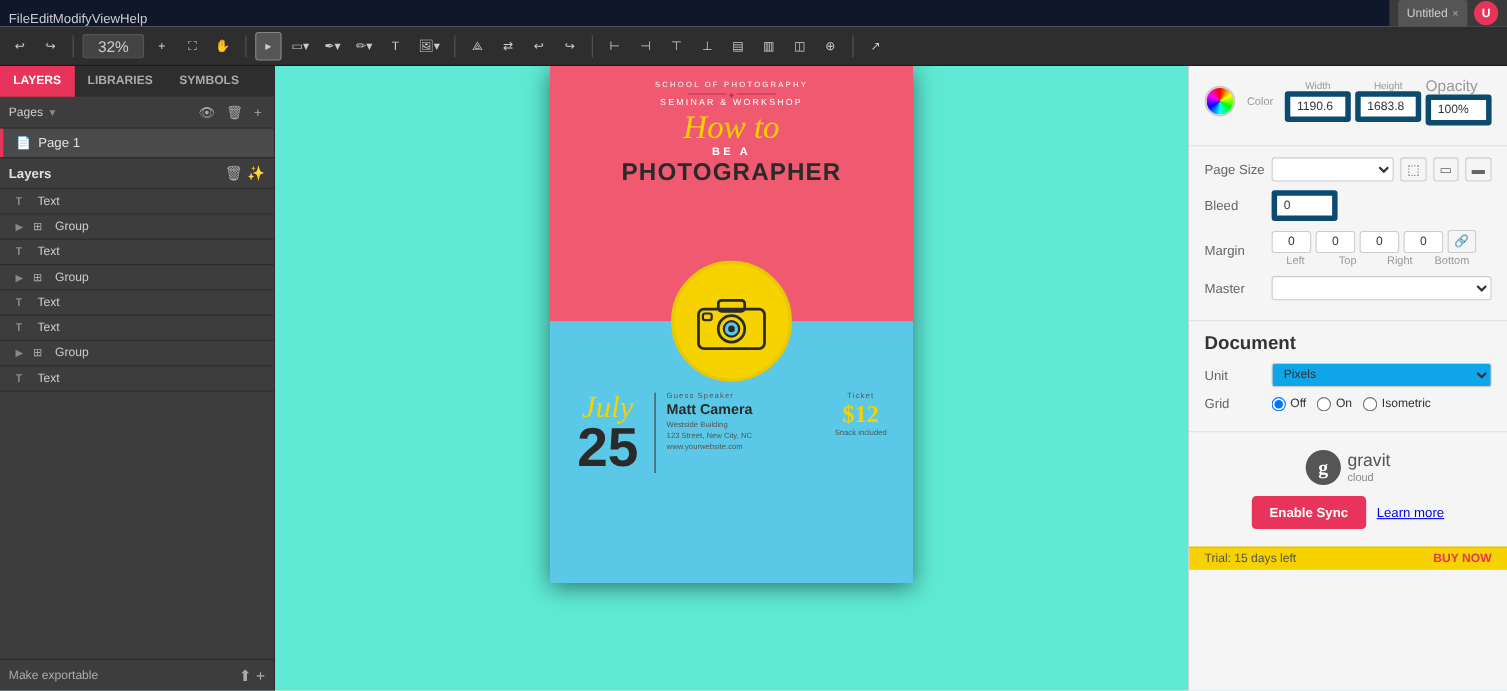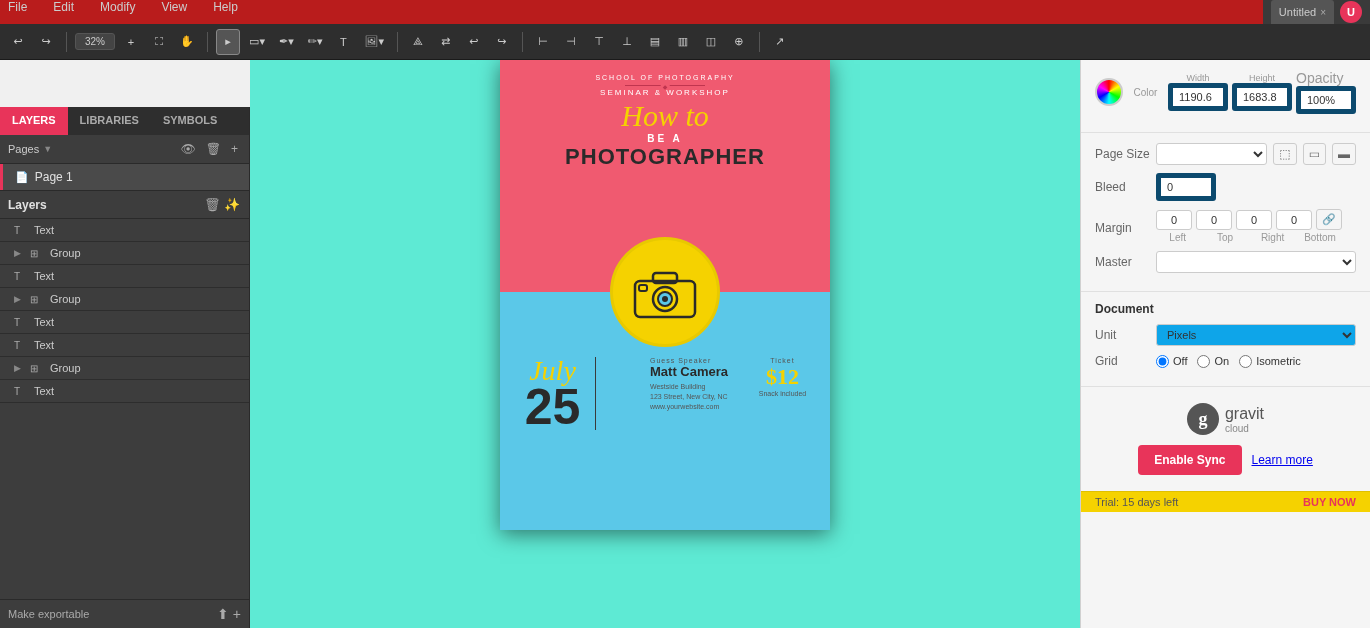--- a/index.html
+++ b/index.html
@@ -1,33 +1,33 @@
 <!DOCTYPE html>
 <html><head>
   <meta charset="utf-8">
   <style>
     * { box-sizing: border-box; margin: 0; padding: 0; }
     body { font-family: 'Segoe UI', Arial, sans-serif; font-size: 12px; background: #f0f0f0; overflow: hidden; width: 1370px; height: 628px; display: flex; flex-direction: column; }
 
     
-    #menubar { background: #b91c1c; color: #ccc; display: flex; align-items: flex-start; height: 24px; padding: 0 8px; gap: 26px; font-size: 12px; }
+    #menubar { background: #0f172a; color: #ccc; display: flex; align-items: flex-end; height: 24px; padding: 0 8px; gap: 0; font-size: 12px; }
     #menubar span { cursor: pointer; }
 
     
     #toolbar { background: #2e2e2e; height: 36px; display: flex; align-items: center; padding: 0 6px; gap: 4px; border-bottom: 1px solid #1a1a1a; }
     .tb-btn { background: none; border: none; color: #ccc; cursor: pointer; padding: 3px 5px; border-radius: 3px; font-size: 11px; display: flex; align-items: center; justify-content: center; min-width: 24px; height: 26px; }
     .tb-sep { width: 1px; height: 20px; background: #555; margin: 0 4px; }
-    .tb-zoom { background: #444; border: 1px solid #555; color: #ccc; border-radius: 3px; padding: 2px 5px; font-size: 10px; width: 40px; text-align: center; }
+    .tb-zoom { background: #444; border: 1px solid #555; color: #ccc; border-radius: 3px; padding: 2px 5px; font-size: 14px; width: 56px; text-align: center; }
     .tb-tool-active { background: #555; border: 1px solid #888; }
 
     
     #main { display: flex; flex: 1; overflow: hidden; }
 
     
-    #left-panel { width: 250px; background: #3d3d3d; display: flex; flex-direction: column; border-right: 1px solid #2a2a2a; flex-shrink: 0; margin-top: 47px; }
+    #left-panel { width: 250px; background: #3d3d3d; display: flex; flex-direction: column; border-right: 1px solid #2a2a2a; flex-shrink: 0; }
 
     
     #panel-tabs { display: flex; background: #2e2e2e; }
     .panel-tab { padding: 7px 12px; font-size: 11px; font-weight: bold; color: #aaa; cursor: pointer; border-bottom: 2px solid transparent; }
     .panel-tab.active { color: #fff; background: #e8345a; border-bottom: 2px solid #e8345a; }
 
     
     #pages-section { padding: 6px 8px; display: flex; align-items: center; justify-content: space-between; border-bottom: 1px solid #2a2a2a; background: #3d3d3d; }
     #pages-label { color: #ccc; font-size: 11px; display: flex; align-items: center; gap: 4px; }
     #pages-actions { display: flex; gap: 4px; }
@@ -73,21 +73,21 @@
     
     .camera-circle-wrap { position: absolute; bottom: -55px; left: 50%; transform: translateX(-50%); z-index: 10; }
     .camera-circle { width: 110px; height: 110px; background: #f5d200; border-radius: 50%; display: flex; align-items: center; justify-content: center; border: 3px solid #e8c900; }
     .camera-svg { width: 68px; height: 55px; }
 
     
     .poster-bottom-inner { padding-top: 65px; display: flex; align-items: flex-start; gap: 0; }
     .poster-date { color: #f5d200; font-family: 'Comic Sans MS', cursive; font-size: 28px; font-style: italic; text-align: center; line-height: 1; min-width: 60px; }
     .poster-date-day { font-size: 50px; color: #2a2a2a; font-family: Arial, sans-serif; font-weight: 900; line-height: 0.9; display: block; }
     .poster-divider-v { width: 1px; background: #3a3a3a; align-self: stretch; margin: 0 10px; }
-    .poster-info { flex: 1; margin-left: 44px; }
+    .poster-info { flex: 1; }
     .poster-guest-label { font-size: 7px; color: #555; letter-spacing: 1px; }
     .poster-speaker { font-size: 13px; font-weight: bold; color: #2a2a2a; }
     .poster-address { font-size: 7px; color: #555; line-height: 1.4; margin-top: 3px; }
     .poster-ticket { text-align: center; min-width: 55px; }
     .poster-ticket-label { font-size: 7px; color: #555; letter-spacing: 1px; }
     .poster-price { font-size: 22px; color: #f5d200; font-weight: bold; font-family: 'Comic Sans MS', cursive; }
     .poster-snack { font-size: 7px; color: #555; text-align: center; }
 
     
     #right-panel { width: 290px; background: #f5f5f5; border-left: 1px solid #d0d0d0; display: flex; flex-direction: column; flex-shrink: 0; overflow-y: auto; }
@@ -111,21 +111,21 @@
     .rp-icon-btn { background: none; border: 1px solid #ccc; border-radius: 3px; padding: 3px 5px; cursor: pointer; font-size: 12px; color: #666; }
 
     
     .rp-margin-row { display: flex; gap: 4px; align-items: center; }
     .rp-margin-field { border: 1px solid #ccc; background: #fff; border-radius: 3px; padding: 3px 4px; font-size: 11px; color: #333; width: 36px; text-align: center; }
 
     
     .rp-master-select { border: 1px solid #ccc; background: #fff; border-radius: 3px; padding: 3px 6px; font-size: 11px; color: #333; flex: 1; }
 
     
-    .rp-doc-title { font-size: 12px; font-weight: bold; color: #333; margin-bottom: 8px; }
+    .rp-doc-title { font-size: 17px; font-weight: bold; color: #333; margin-bottom: 8px; }
     .rp-unit-select { border: 1px solid #ccc; background: #0ea5e9; border-radius: 3px; padding: 3px 6px; font-size: 11px; color: #333; flex: 1; }
 
     
     .rp-grid-row { display: flex; align-items: center; gap: 10px; }
     .rp-radio-group { display: flex; align-items: center; gap: 4px; font-size: 11px; color: #333; }
     .rp-radio-group input { margin: 0; }
 
     
     #gravit-section { padding: 16px 14px; display: flex; flex-direction: column; align-items: center; gap: 10px; }
     .gravit-logo { display: flex; align-items: center; gap: 6px; }

